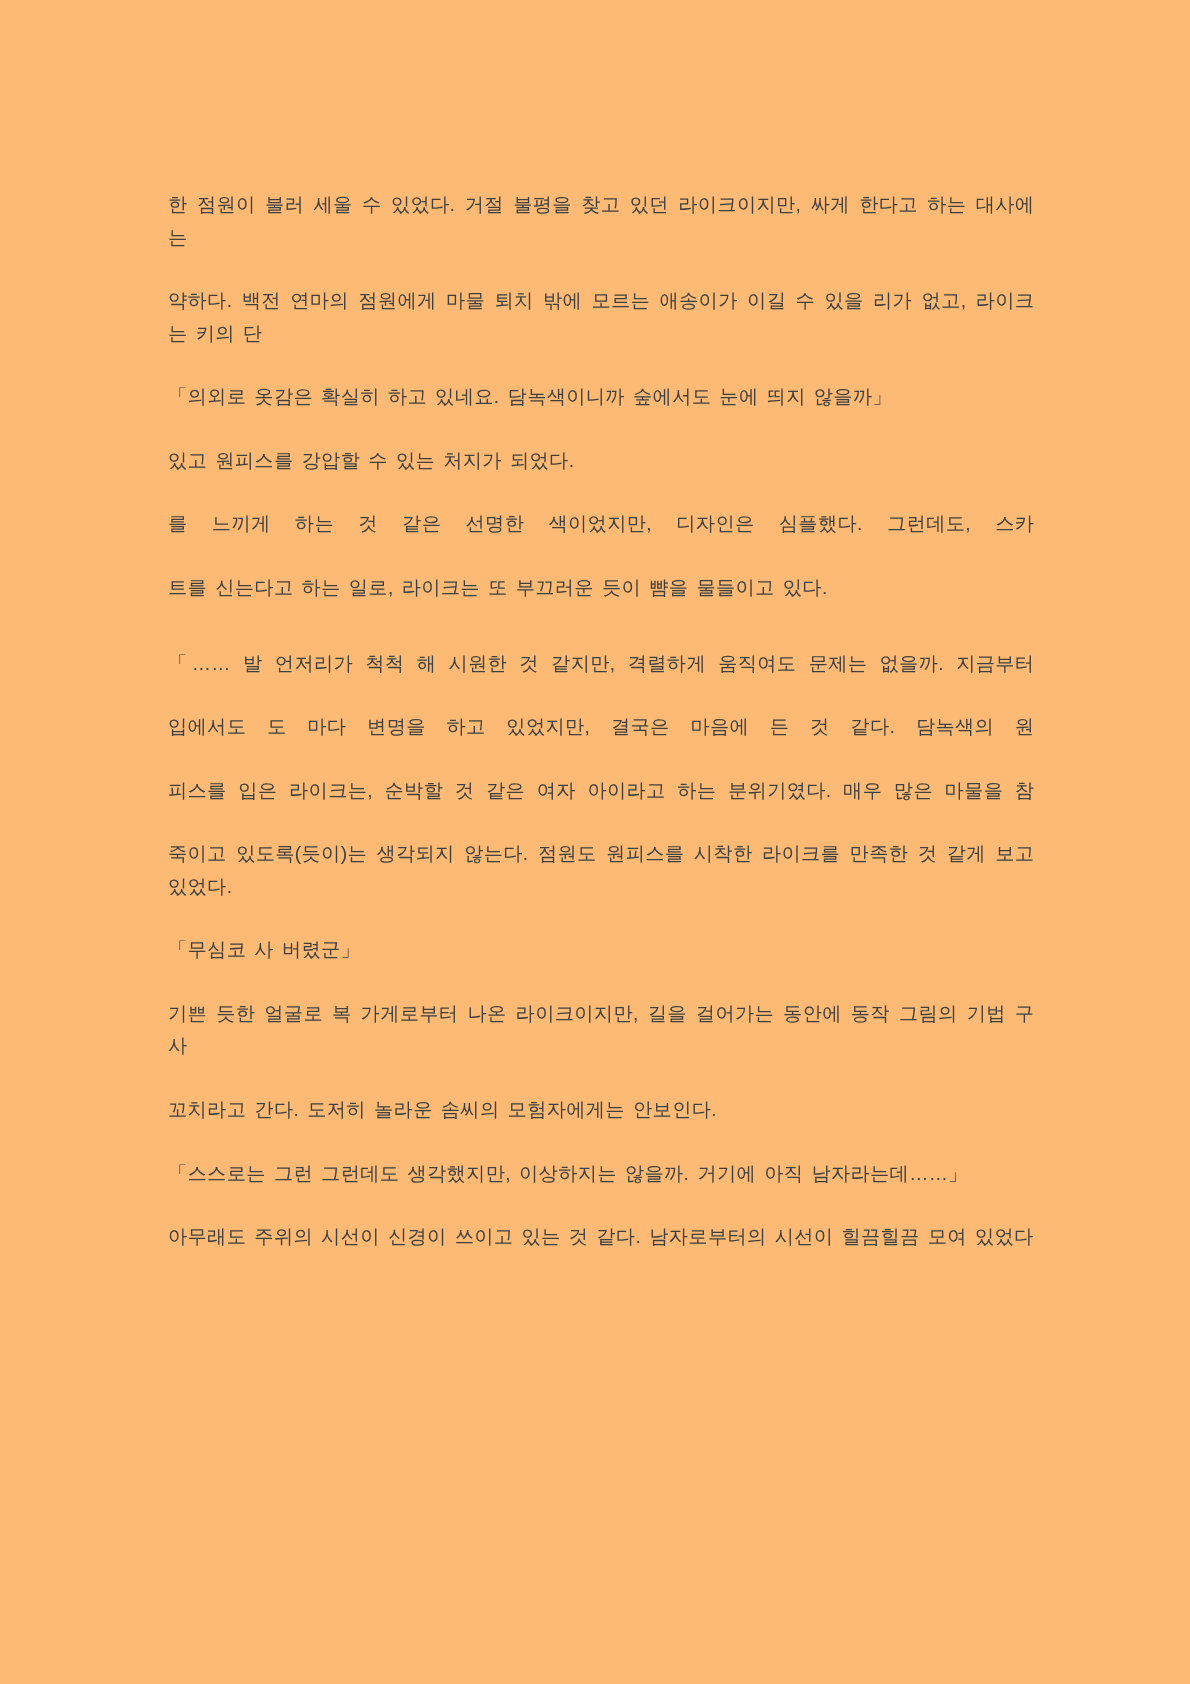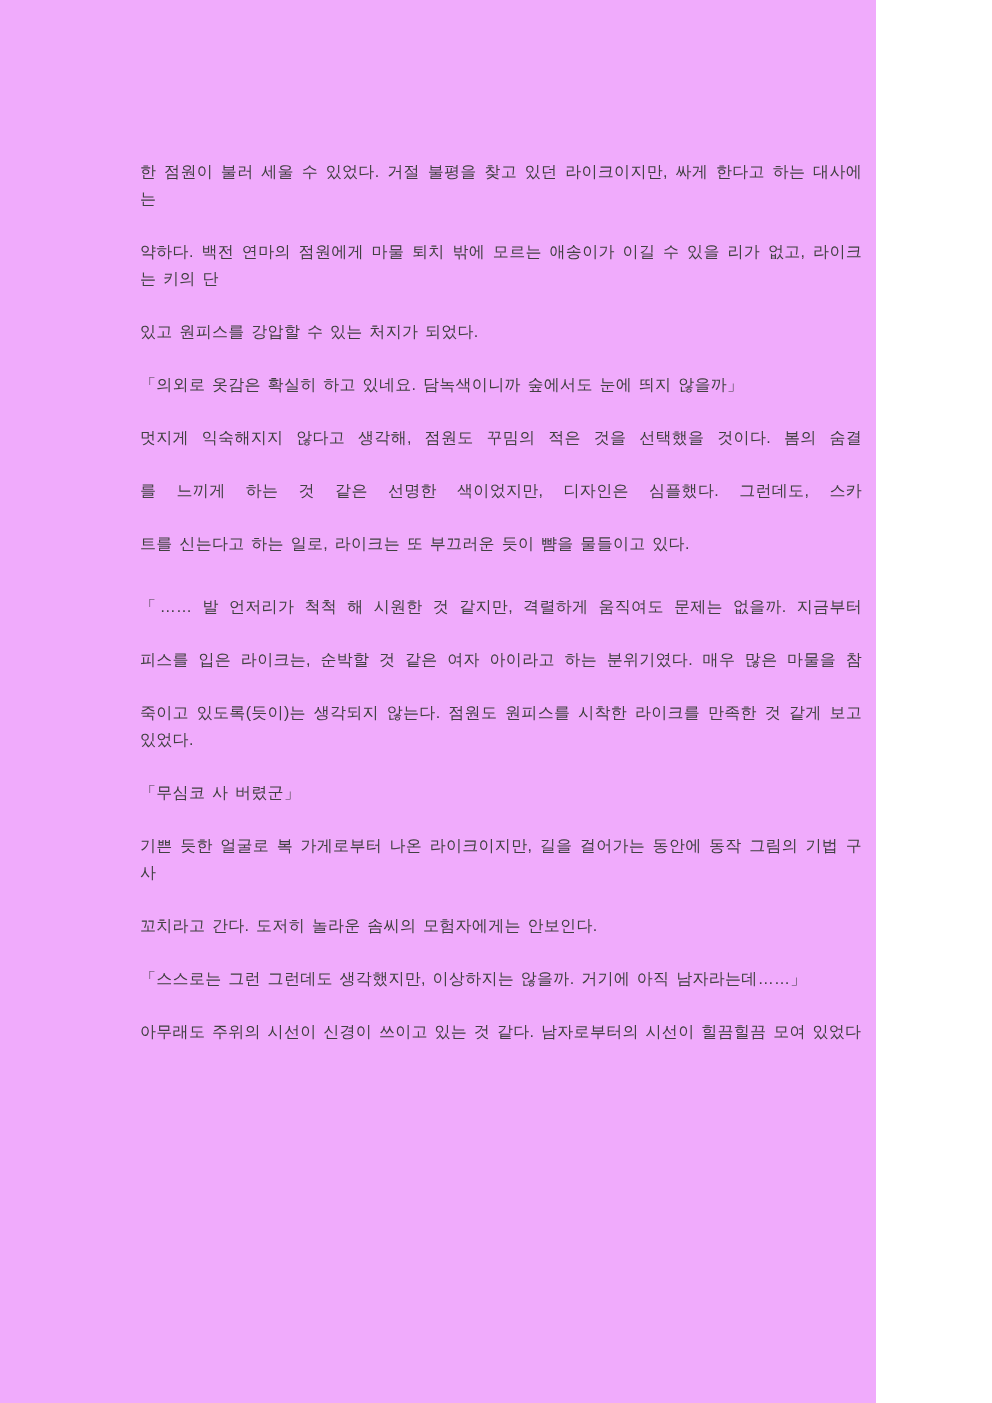--- a/index.html
+++ b/index.html
@@ -8,23 +8,23 @@
     padding: 0;
   }
   body {
     width: 992px;
     height: 1403px;
     background: #ffffff;
     overflow: hidden;
     font-family: "Liberation Sans", sans-serif;
   }
   .page {
-    width: 876px;
+    width: 992px;
     height: 1403px;
-    background: #f0abfc;
+    background: #fdba74;
     box-sizing: border-box;
   }
   .text-body {
     box-sizing: border-box;
     padding-top: 158px;
     margin-left: 140px;
     width: 722px;
   }
   .text-body p {
     margin: 0 0 26px 0;
@@ -41,26 +41,26 @@
     text-align-last: justify;
   }
 </style>
 </head>
 <body style="background: rgb(255, 255, 255);">
 
 <div class="page">
   <div class="text-body">
     <p style="color: rgb(64, 64, 64);">한 점원이 불러 세울 수 있었다. 거절 불평을 찾고 있던 라이크이지만, 싸게 한다고 하는 대사에는</p>
     <p style="color: rgb(64, 64, 64);">약하다. 백전 연마의 점원에게 마물 퇴치 밖에 모르는 애송이가 이길 수 있을 리가 없고, 라이크는 키의 단</p>
+    <p style="color: rgb(64, 64, 64);">「의외로 옷감은 확실히 하고 있네요. 담녹색이니까 숲에서도 눈에 띄지 않을까」</p>
     <p style="color: rgb(64, 64, 64);">있고 원피스를 강압할 수 있는 처지가 되었다.</p>
-    <p style="color: rgb(64, 64, 64);">「의외로 옷감은 확실히 하고 있네요. 담녹색이니까 숲에서도 눈에 띄지 않을까」</p>
-    <p class="fill" style="color: rgb(64, 64, 64);">멋지게 익숙해지지 않다고 생각해, 점원도 꾸밈의 적은 것을 선택했을 것이다. 봄의 숨결</p>
     <p class="fill" style="color: rgb(64, 64, 64);">를 느끼게 하는 것 같은 선명한 색이었지만, 디자인은 심플했다. 그런데도, 스카</p>
     <p style="color: rgb(64, 64, 64);">트를 신는다고 하는 일로, 라이크는 또 부끄러운 듯이 뺨을 물들이고 있다.</p>
     <p class="fill" style="color: rgb(64, 64, 64); margin-top: 36px;">「…… 발 언저리가 척척 해 시원한 것 같지만, 격렬하게 움직여도 문제는 없을까. 지금부터</p>
+    <p class="fill" style="color: rgb(64, 64, 64);">입에서도 도 마다 변명을 하고 있었지만, 결국은 마음에 든 것 같다. 담녹색의 원</p>
     <p class="fill" style="color: rgb(64, 64, 64);">피스를 입은 라이크는, 순박할 것 같은 여자 아이라고 하는 분위기였다. 매우 많은 마물을 참</p>
     <p style="color: rgb(64, 64, 64);">죽이고 있도록(듯이)는 생각되지 않는다. 점원도 원피스를 시착한 라이크를 만족한 것 같게 보고 있었다.</p>
     <p style="color: rgb(64, 64, 64);">「무심코 사 버렸군」</p>
     <p style="color: rgb(64, 64, 64);">기쁜 듯한 얼굴로 복 가게로부터 나온 라이크이지만, 길을 걸어가는 동안에 동작 그림의 기법 구사</p>
     <p style="color: rgb(64, 64, 64);">꼬치라고 간다. 도저히 놀라운 솜씨의 모험자에게는 안보인다.</p>
     <p style="color: rgb(64, 64, 64);">「스스로는 그런 그런데도 생각했지만, 이상하지는 않을까. 거기에 아직 남자라는데……」</p>
     <p style="color: rgb(64, 64, 64);">아무래도 주위의 시선이 신경이 쓰이고 있는 것 같다. 남자로부터의 시선이 힐끔힐끔 모여 있었다</p>
   </div>
 </div>
 

